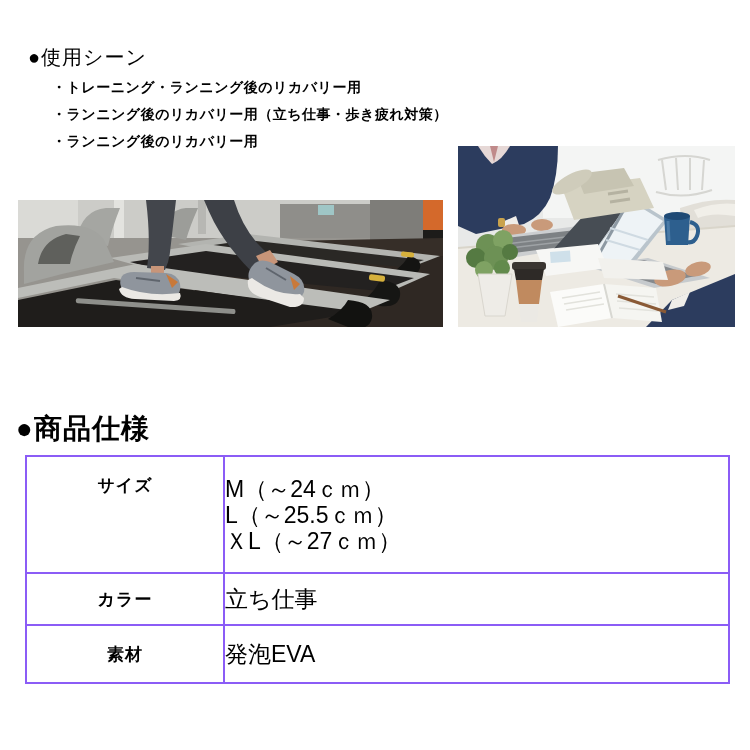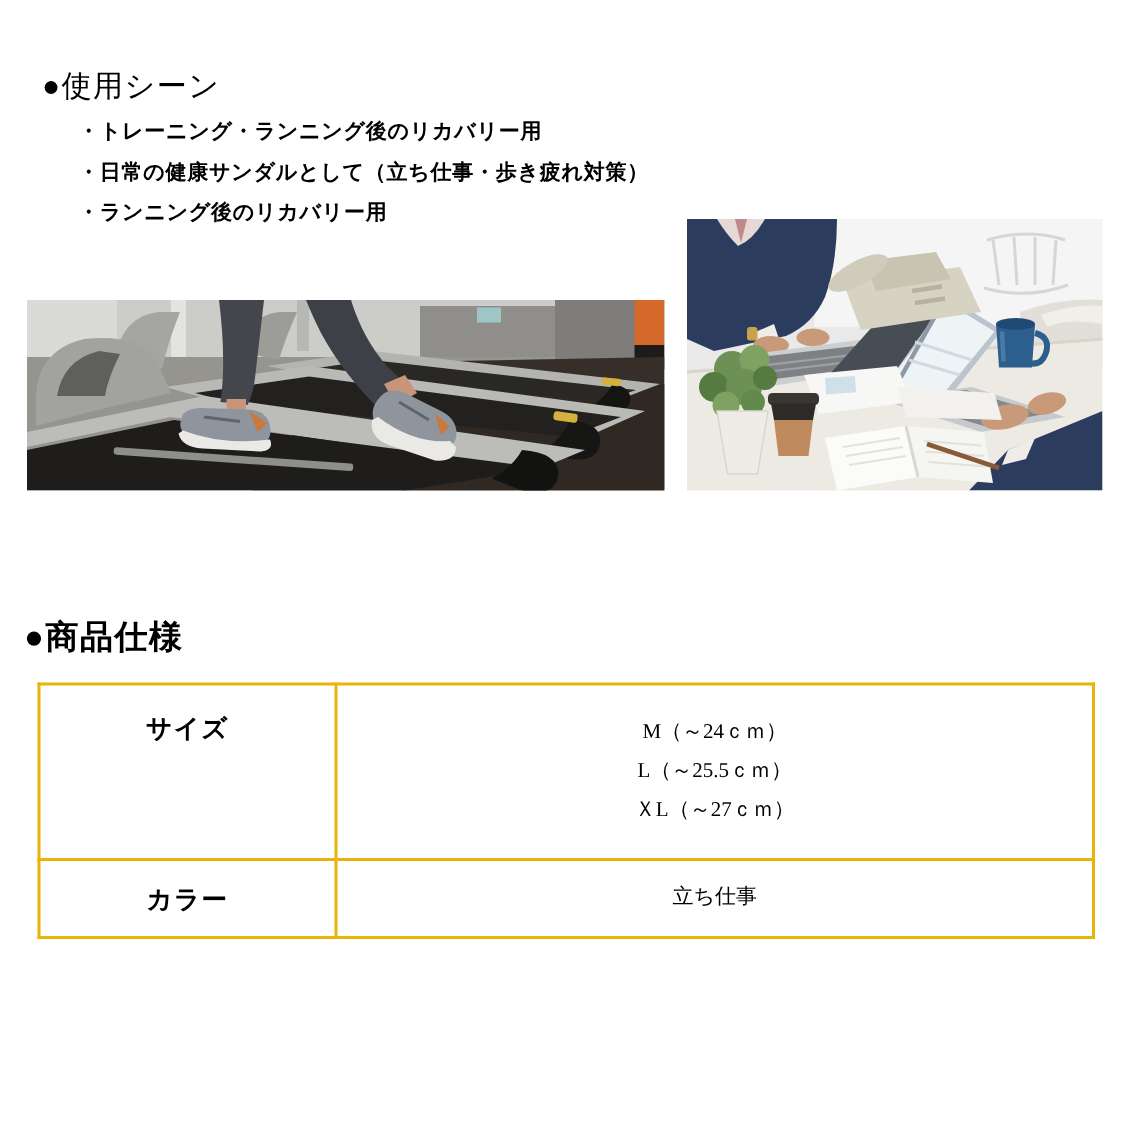--- a/index.html
+++ b/index.html
@@ -22,50 +22,50 @@
   .usage-list li {
     font-size:14px; font-weight:bold; line-height:27px; letter-spacing:0.5px;
     white-space:nowrap;
   }
 
   .photo-left  { position:absolute; left:18px;  top:200px; width:425px; height:127px; display:block; }
   .photo-right { position:absolute; left:458px; top:146px; width:277px; height:181px; display:block; }
 
   .spec-heading {
     position:absolute; left:16px; top:410px;
-    font-size:22px; font-weight:bold; letter-spacing:1px;
+    font-size:28px; font-weight:bold; letter-spacing:1px;
   }
   .spec-table {
     position:absolute; left:25px; top:455px; width:705px;
     border-collapse:collapse; table-layout:fixed;
   }
-  .spec-table td { border:2px solid #eab308; background:#fff; }
+  .spec-table td { border:2px solid #8b5cf6; background:#fff; }
   .spec-table td.label {
     width:198px; text-align:center; vertical-align:middle;
     font-weight:bold; font-size:17px; letter-spacing:1px;
   }
   .spec-table td.value {
-    text-align:center; vertical-align:middle;
-    font-size:14px; line-height:26px;font-family:Liberation Serif, serif;
+    vertical-align:middle;
+    font-size:23px; line-height:26px;
   }
   tr.row-size     { height:117px; }
   tr.row-color    { height:52px; }
   tr.row-material { height:58px; }
   tr.row-size td.label { vertical-align:top; padding-top:17px; }
 </style>
 </head>
 <body>
 
 <div class="page">
 
   <h2 class="usage-heading">●使用シーン</h2>
 
   <ul class="usage-list">
     <li>・トレーニング・ランニング後のリカバリー用</li>
-    <li>・日常の健康サンダルとして（立ち仕事・歩き疲れ対策）</li>
+    <li>・ランニング後のリカバリー用（立ち仕事・歩き疲れ対策）</li>
     <li>・ランニング後のリカバリー用</li>
   </ul>
 
   <svg class="photo-left" viewBox="0 0 425 127" preserveAspectRatio="none" aria-hidden="true">
     <rect width="425" height="127" fill="#96948f"></rect>
     <rect width="425" height="38" fill="#ccccc8"></rect>
     <rect x="0" y="0" width="60" height="38" fill="#dadad6"></rect>
     <rect x="96" y="0" width="10" height="38" fill="#e3e3df"></rect>
     <rect x="180" y="0" width="8" height="34" fill="#b7b7b3"></rect>
     <rect x="262" y="4" width="90" height="34" fill="#8f8e8a"></rect>
@@ -229,16 +229,20 @@
         <td class="value">
           <div>M（～24ｃｍ）</div>
           <div>L（～25.5ｃｍ）</div>
           <div>ＸL（～27ｃｍ）</div>
         </td>
       </tr>
       <tr class="row-color">
         <td class="label">カラー</td>
         <td class="value">立ち仕事</td>
       </tr>
+      <tr class="row-material">
+        <td class="label">素材</td>
+        <td class="value">発泡EVA</td>
+      </tr>
     </tbody>
   </table>
 
 </div>
 
 </body></html>

